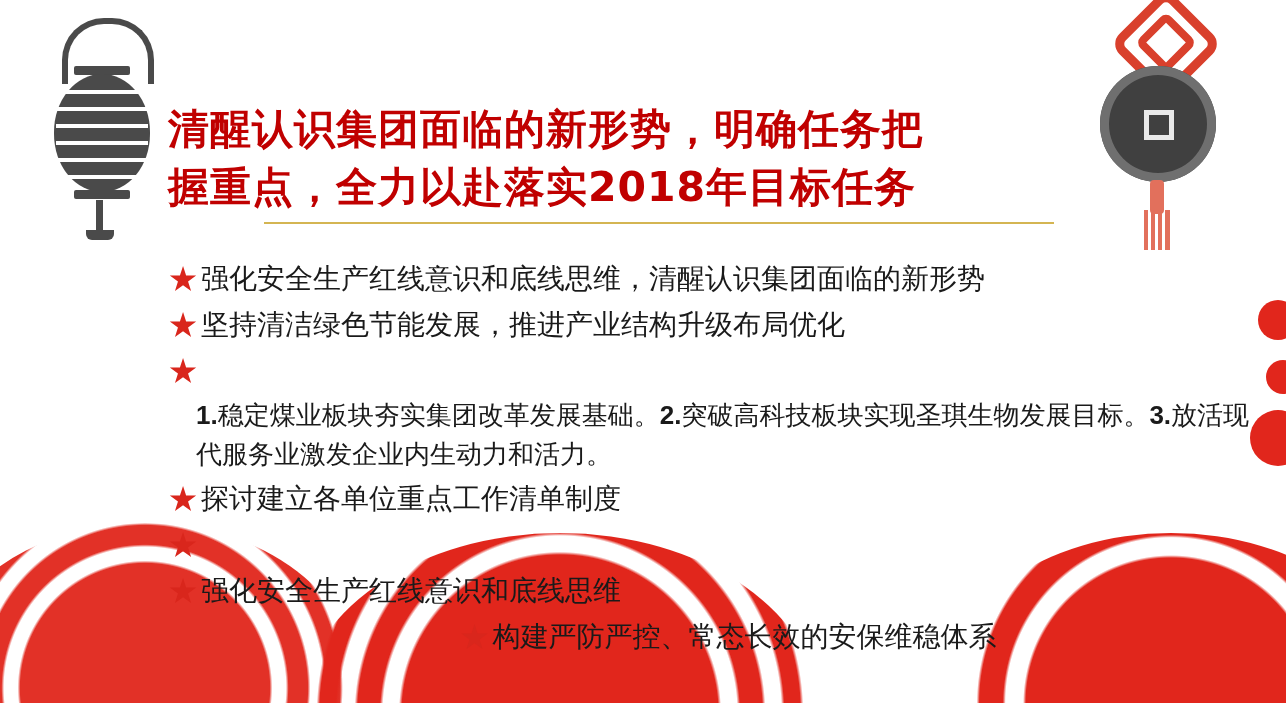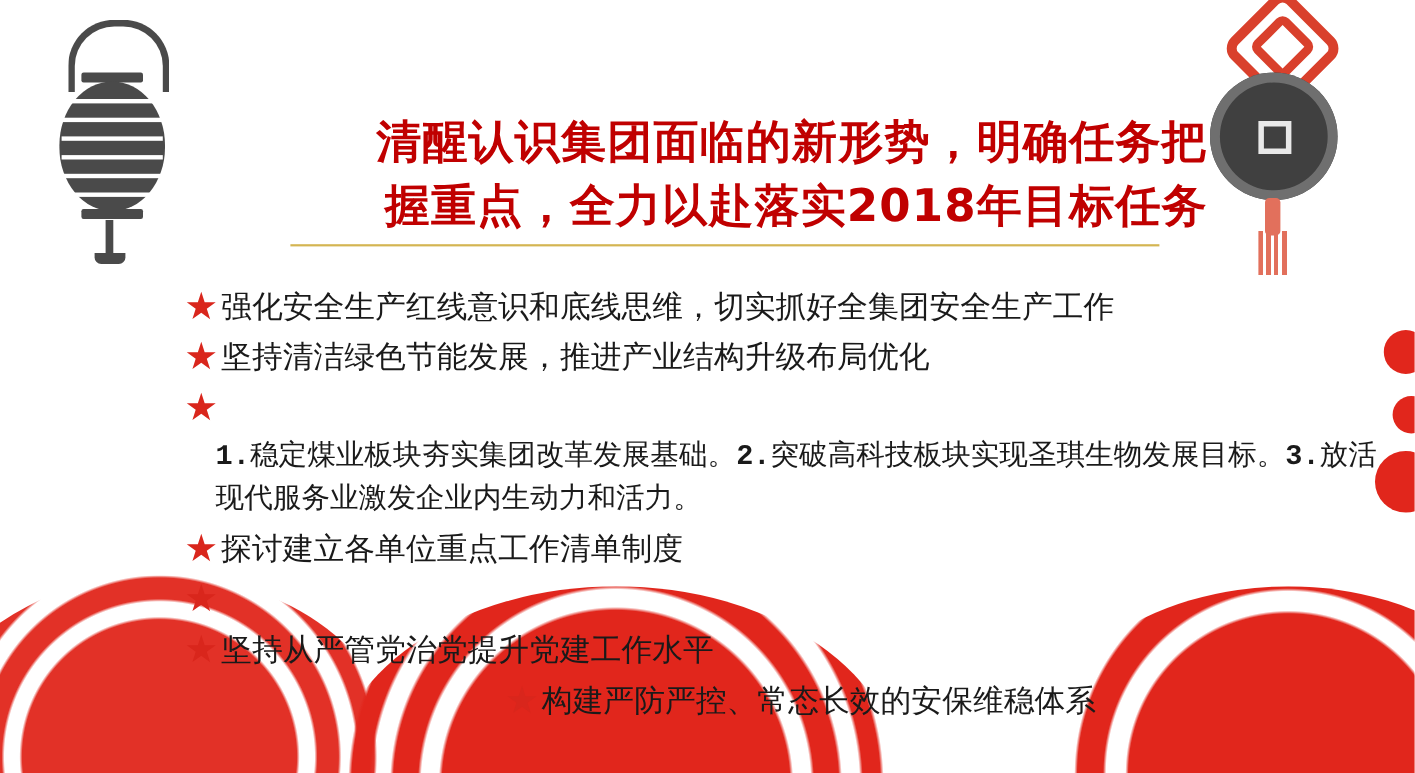--- a/index.html
+++ b/index.html
@@ -215,21 +215,20 @@
     background: #e1261c;
     border-radius: 50%;
   }
 
   
   .title-block {
     position: absolute;
     left: 168px;
     top: 100px;
     width: 930px;
-    text-align: right;
   }
   .title-line {
     color: #c00000;
     font-size: 41px;
     font-weight: bold;
     line-height: 1.42;
     letter-spacing: 1px;
     font-family: "DejaVu Sans", "Liberation Sans", sans-serif;
     white-space: nowrap;
   }
@@ -267,21 +266,21 @@
     line-height: 42px;
     font-family: "DejaVu Sans", "Liberation Sans", sans-serif;
     white-space: nowrap;
   }
   .sub-para {
     color: #1a1a1a;
     font-size: 26px;
     line-height: 39px;
     margin-left: 28px;
     margin-bottom: 4px;
-    font-family: Liberation Mono, monospace;
+    font-family: Liberation Sans, sans-serif;
     max-width: 1060px;
   }
   .sub-para b { font-weight: bold; }
   .indent-row { margin-left: 30px; justify-content: center; }
 </style>
 </head>
 <body>
 
 <div class="slide">
 
@@ -318,21 +317,21 @@
   <div class="title-block">
     <div class="title-line">清醒认识集团面临的新形势，明确任务把</div>
     <div class="title-line">握重点，全力以赴落实2018年目标任务</div>
     <div class="title-rule"></div>
   </div>
 
   <div class="bullets">
 
     <div class="bullet-row">
       <span class="star">★</span>
-      <span class="bullet-text">强化安全生产红线意识和底线思维，切实抓好全集团安全生产工作</span>
+      <span class="bullet-text">强化安全生产红线意识和底线思维，清醒认识集团面临的新形势</span>
     </div>
 
     <div class="bullet-row">
       <span class="star">★</span>
       <span class="bullet-text">坚持清洁绿色节能发展，推进产业结构升级布局优化</span>
     </div>
 
     <div class="bullet-row">
       <span class="star">★</span>
     </div>
@@ -345,21 +344,21 @@
       <span class="star">★</span>
       <span class="bullet-text">探讨建立各单位重点工作清单制度</span>
     </div>
 
     <div class="bullet-row">
       <span class="star">★</span>
     </div>
 
     <div class="bullet-row">
       <span class="star">★</span>
-      <span class="bullet-text">坚持从严管党治党提升党建工作水平</span>
+      <span class="bullet-text">强化安全生产红线意识和底线思维</span>
     </div>
 
     <div class="bullet-row indent-row">
       <span class="star">★</span>
       <span class="bullet-text">构建严防严控、常态长效的安保维稳体系</span>
     </div>
 
   </div>
 </div>
 

